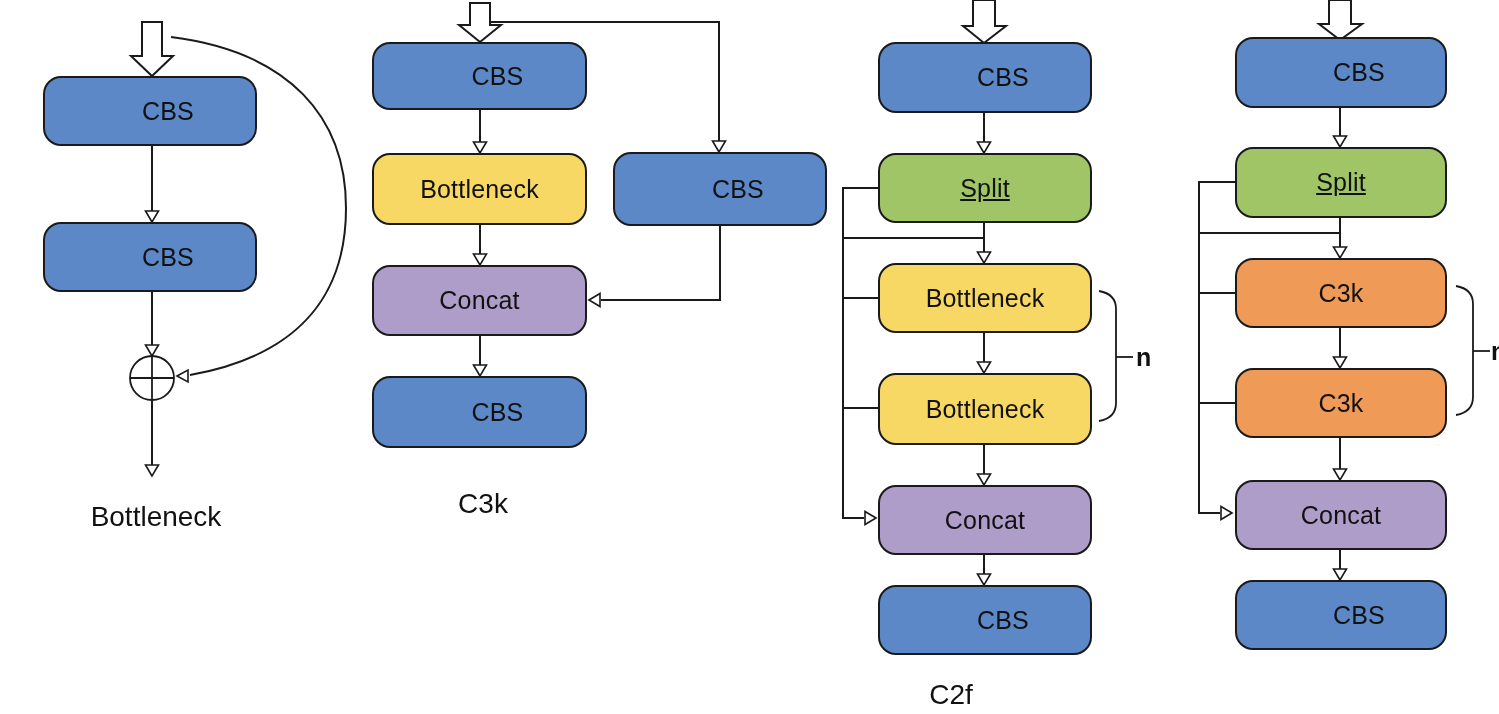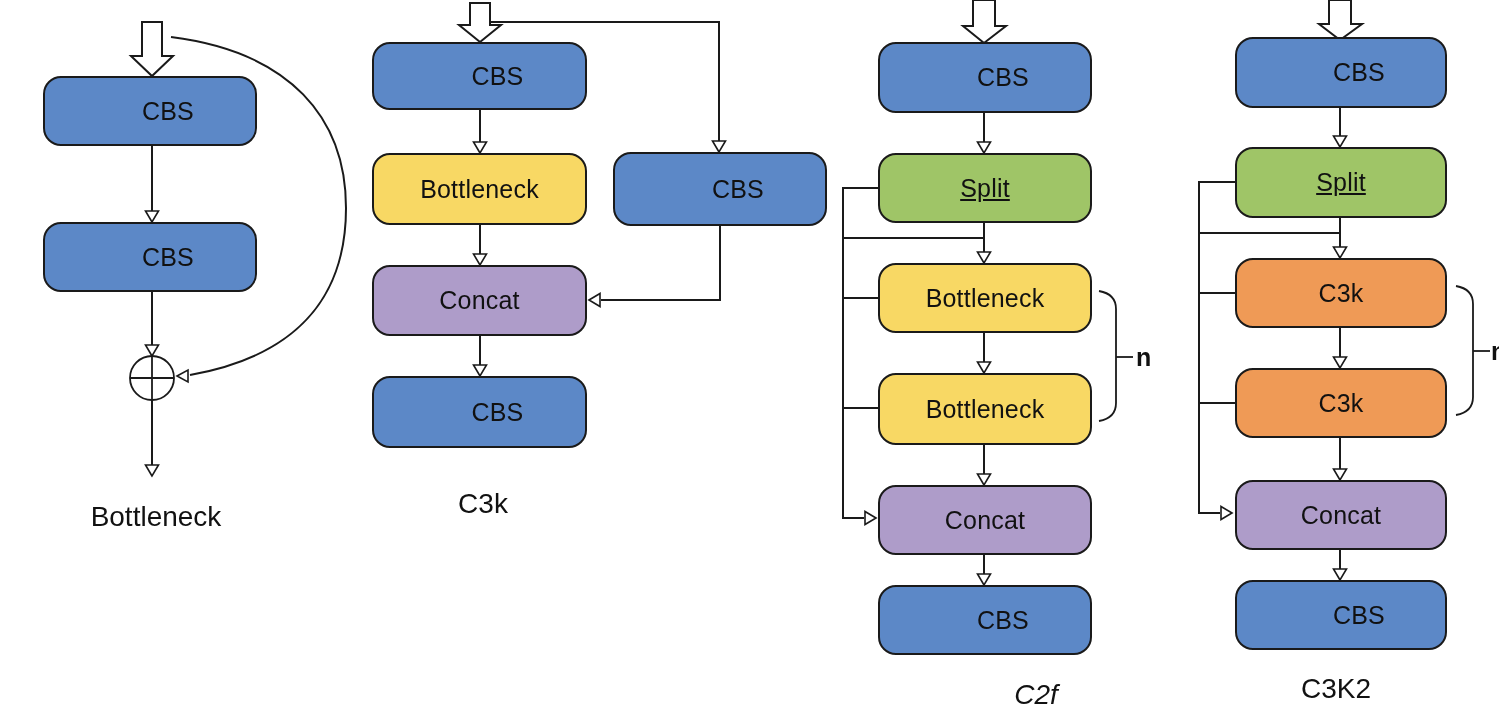--- a/index.html
+++ b/index.html
@@ -172,24 +172,23 @@
   <div class="node cbs" style="left:613px; top:152px; width:214px; height:74px;">CBS</div>
   <div class="caption" style="left:423px; top:488px; width:120px;">C3k</div>
 
   <div class="node cbs" style="left:878px; top:42px; width:214px; height:71px;">CBS</div>
   <div class="node green" style="left:878px; top:153px; width:214px; height:70px;">Split</div>
   <div class="node yellow" style="left:878px; top:263px; width:214px; height:70px;">Bottleneck</div>
   <div class="node yellow" style="left:878px; top:373px; width:214px; height:72px;">Bottleneck</div>
   <div class="node purple" style="left:878px; top:485px; width:214px; height:70px;">Concat</div>
   <div class="node cbs" style="left:878px; top:585px; width:214px; height:70px;">CBS</div>
   <div class="repeat-n" style="left:1136px; top:343px;">n</div>
-  <div class="caption" style="left:976px; top:679px; width:120px;font-style:italic;">C2f</div>
+  <div class="caption" style="left:891px; top:679px; width:120px;">C2f</div>
 
   <div class="node cbs" style="left:1235px; top:37px; width:212px; height:71px;">CBS</div>
   <div class="node green" style="left:1235px; top:147px; width:212px; height:71px;">Split</div>
   <div class="node orange" style="left:1235px; top:258px; width:212px; height:70px;">C3k</div>
   <div class="node orange" style="left:1235px; top:368px; width:212px; height:70px;">C3k</div>
   <div class="node purple" style="left:1235px; top:480px; width:212px; height:70px;">Concat</div>
   <div class="node cbs" style="left:1235px; top:580px; width:212px; height:70px;">CBS</div>
   <div class="repeat-n" style="left:1491px; top:337px;">n</div>
-  <div class="caption" style="left:1256px; top:673px; width:160px;">C3K2</div>
 
 </div>
 
 </body></html>

